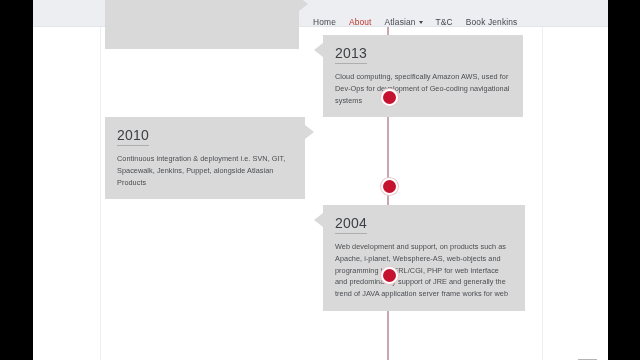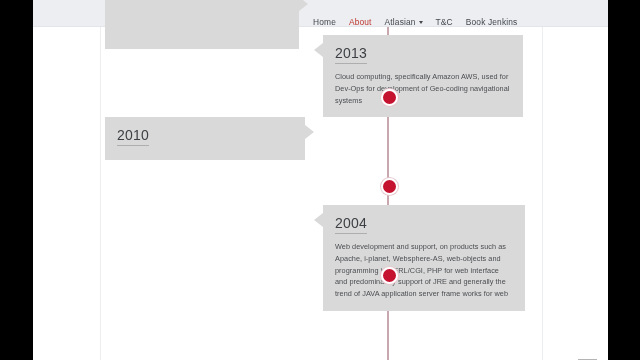--- a/index.html
+++ b/index.html
@@ -146,20 +146,21 @@
         <div class="card card-c1">
           <div class="notch notch-left"></div>
           <div class="year">2013</div>
           <p class="body">Cloud computing, specifically Amazon AWS, used for Dev-Ops for development of Geo-coding navigational systems</p>
         </div>
 
         <div class="dot dot-d2"></div>
         <div class="card card-c2">
           <div class="notch notch-right"></div>
           <div class="year">2010</div>
+          <p class="body">Continuous integration &amp; deployment i.e. SVN, GIT, Spacewalk, Jenkins, Puppet, alongside Atlasian Products</p>
         </div>
 
         <div class="dot dot-d3"></div>
         <div class="card card-c3">
           <div class="notch notch-left"></div>
           <div class="year">2004</div>
           <p class="body">Web development and support, on products such as Apache, i-planet, Websphere-AS, web-objects and programming in PERL/CGI, PHP for web interface and predominately support of JRE and generally the trend of JAVA application server frame works for web</p>
         </div>
 
       </div>

